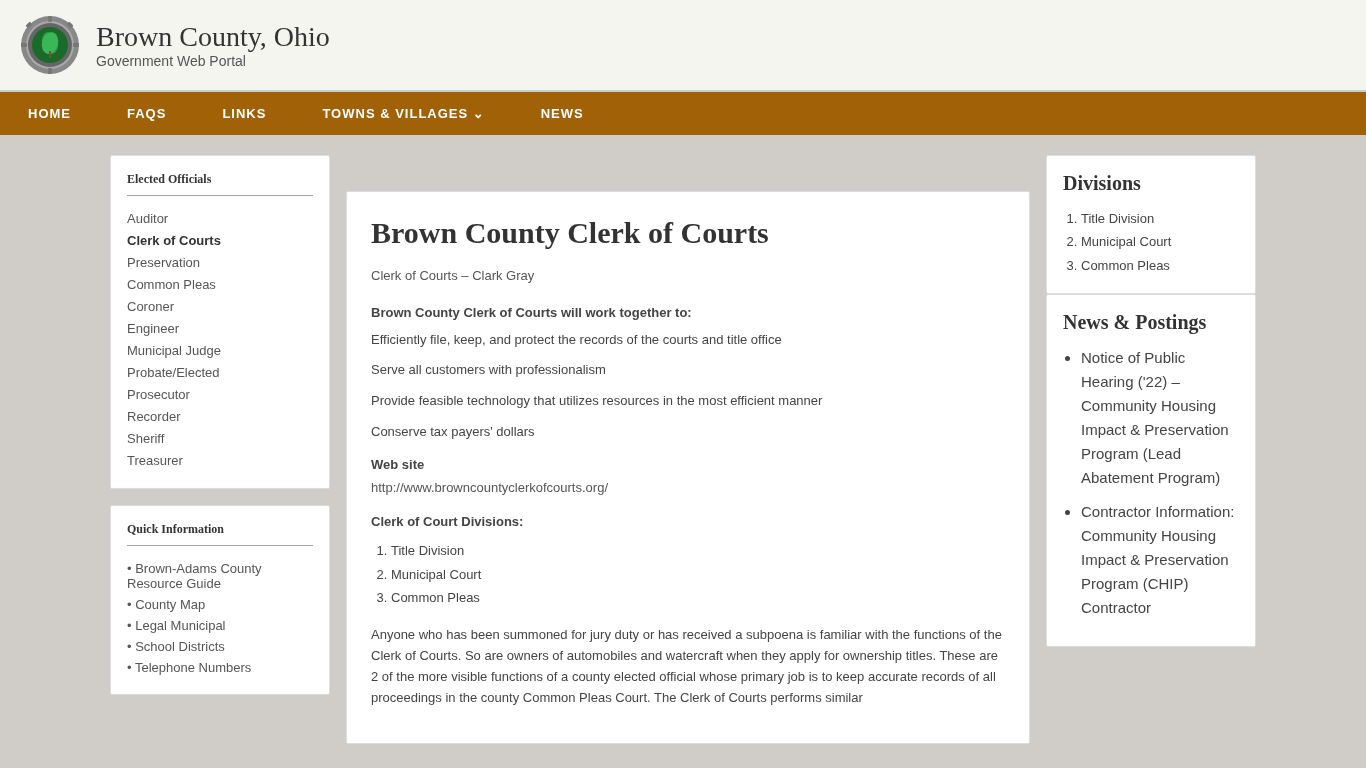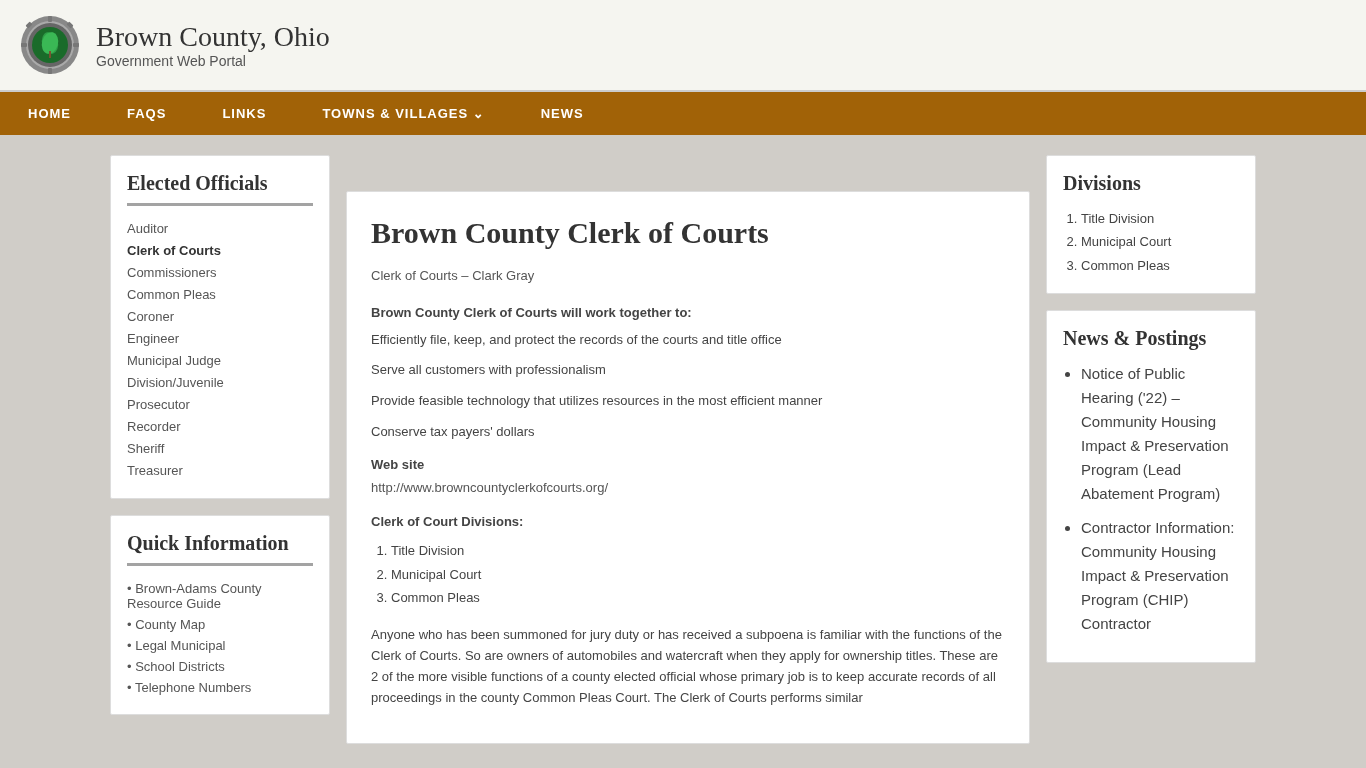--- a/index.html
+++ b/index.html
@@ -78,26 +78,26 @@
       gap: 16px;
     }
 
     .sidebar-box {
       background: #fff;
       border: 1px solid #ddd;
       padding: 16px;
       border-radius: 2px;
     }
     .sidebar-box h2 {
-      font-size: 20px;
+      font-size: 12px;
       font-weight: bold;
       font-family: Georgia, serif;
       color: #333;
       margin-bottom: 12px;
-      border-bottom: 3px solid #a3a3a3;
+      border-bottom: 1px solid #a3a3a3;
       padding-bottom: 8px;
     }
     .sidebar-box ul {
       list-style: none;
     }
     .sidebar-box ul li {
       padding: 3px 0;
     }
     .sidebar-box ul li a {
       color: #555;
@@ -182,21 +182,20 @@
       font-family: Arial, sans-serif;
       font-size: 13px;
     }
 
     
     .sidebar-right {
       width: 210px;
       flex-shrink: 0;
       display: flex;
       flex-direction: column;
-      gap: 16px;
     }
     .right-box {
       background: #fff;
       border: 1px solid #ddd;
       padding: 16px;
       border-radius: 2px;
     }
     .right-box h2 {
       font-size: 20px;
       font-weight: bold;
@@ -285,26 +284,26 @@
 </nav>
 
 <div class="page-wrapper">
 
   <aside class="sidebar-left">
     <div class="sidebar-box">
       <h2>Elected Officials</h2>
       <ul>
         <li><a href="#">Auditor</a></li>
         <li><a href="#" class="active">Clerk of Courts</a></li>
-        <li><a href="#">Commissioners</a></li>
+        <li><a href="#">Preservation</a></li>
         <li><a href="#">Common Pleas</a></li>
         <li><a href="#">Coroner</a></li>
         <li><a href="#">Engineer</a></li>
         <li><a href="#">Municipal Judge</a></li>
-        <li><a href="#">Division/Juvenile</a></li>
+        <li><a href="#">Probate/Elected</a></li>
         <li><a href="#">Prosecutor</a></li>
         <li><a href="#">Recorder</a></li>
         <li><a href="#">Sheriff</a></li>
         <li><a href="#">Treasurer</a></li>
       </ul>
     </div>
 
     <div class="sidebar-box">
       <h2>Quick Information</h2>
       <ul class="bullet-list">

